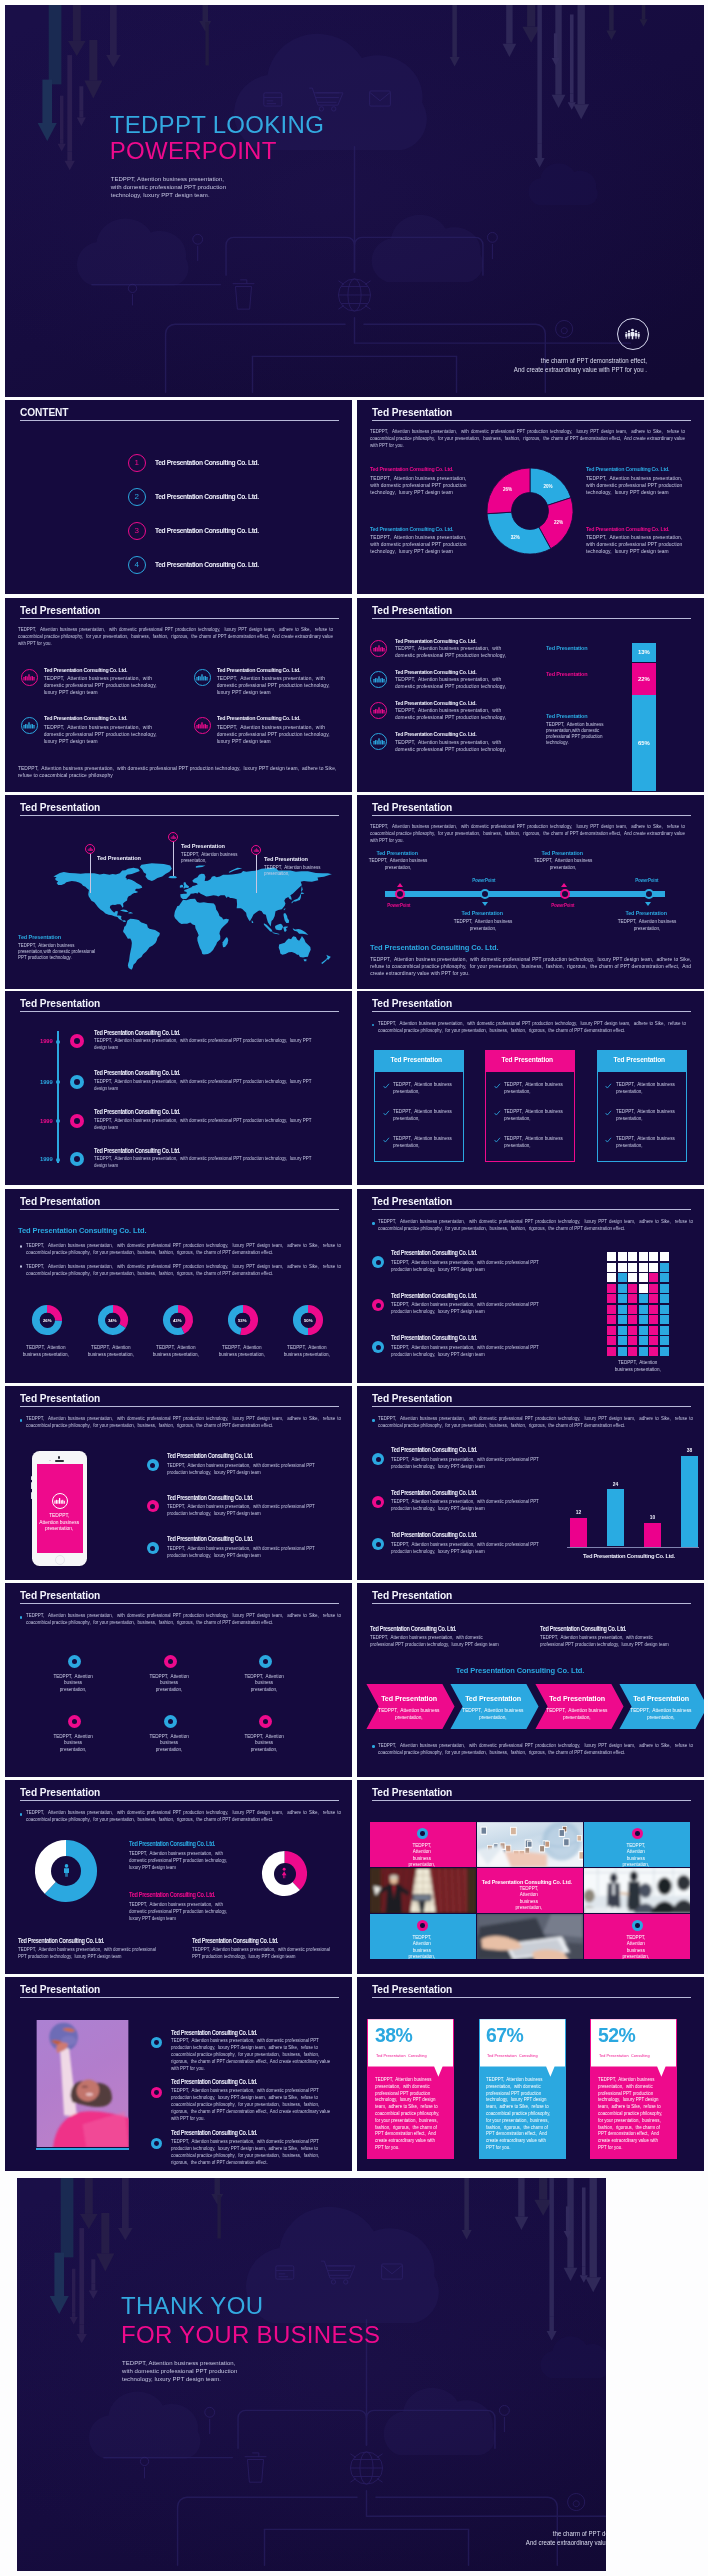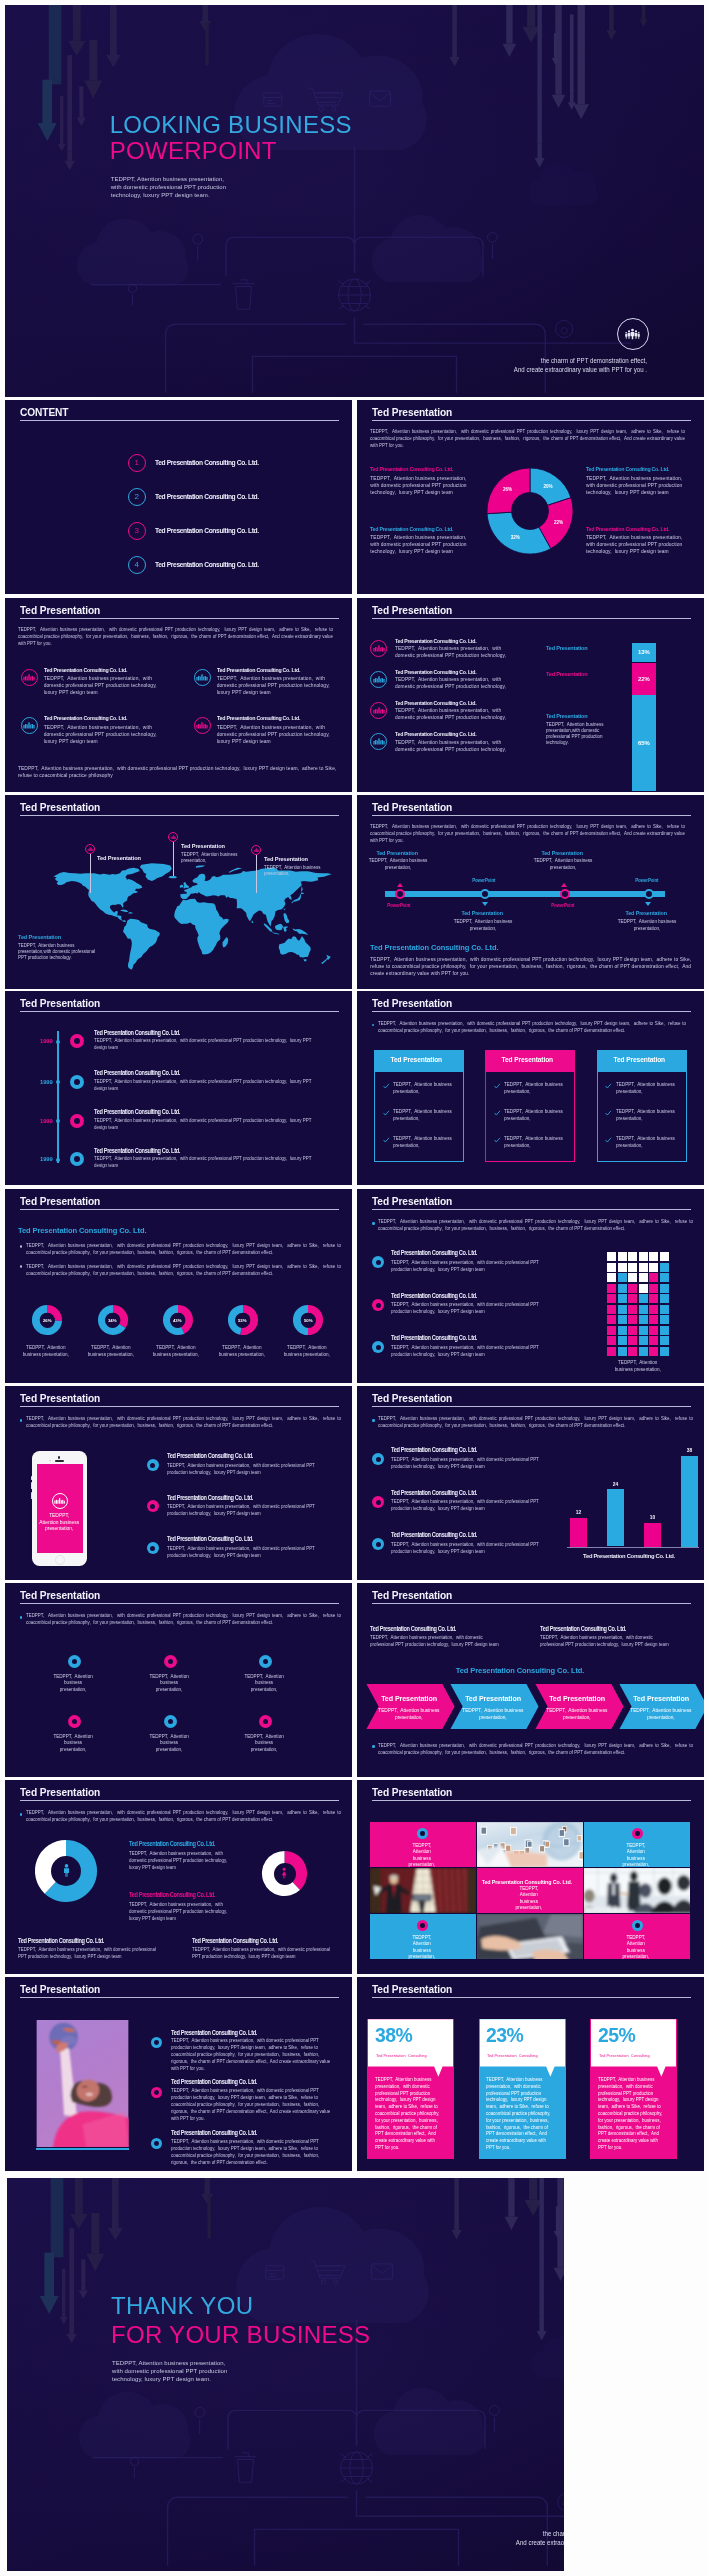--- a/index.html
+++ b/index.html
@@ -181,21 +181,21 @@
           <g opacity="1" fill="#241e45">
             <rect x="639.6" y="-5" width="4.8" height="32"></rect>
             <path d="M636.7 27 L647.3 27 L642 37 Z"></path>
           </g>
           <g opacity="1" fill="#221c41">
             <rect x="674.1" y="-5" width="3.8" height="20"></rect>
             <path d="M671.7 15 L680.3 15 L676 23 Z"></path>
           </g>
         </g>
       </svg>
-<div class="hero-t blue" style="left:105px;top:107px;">LOOKING BUSINESS</div>
+<div class="hero-t blue" style="left:105px;top:107px;">TEDPPT LOOKING</div>
 <div class="hero-t pink" style="left:105px;top:133px;">POWERPOINT</div>
 <div class="hero-sub" style="left:106px;top:170px;width:217px;">TEDPPT, Attention business presentation,
 with domestic professional PPT production
 technology, luxury PPT design team.</div>
 <div style="position:absolute;left:612px;top:313px;width:30px;height:30px;border:1.2px solid #d6d8ee;border-radius:50%;display:flex;align-items:center;justify-content:center;">
         <svg viewBox="0 0 32 32" width="17" height="17">
           <g fill="#e8eaf6">
             <circle cx="16" cy="9.5" r="2.6"></circle>
             <path d="M12.6 13.2h6.8v8.2h-2.0v5.2h-2.8v-5.2h-2.0z"></path>
             <circle cx="9.4" cy="12.0" r="2.0"></circle>
@@ -205,21 +205,21 @@
             <circle cx="4.2" cy="14.6" r="1.6"></circle>
             <path d="M2.3 17.0h3.8v5.2h-1.1v3.6h-1.6v-3.6h-1.1z"></path>
             <circle cx="27.8" cy="14.6" r="1.6"></circle>
             <path d="M25.9 17.0h3.8v5.2h-1.1v3.6h-1.6v-3.6h-1.1z"></path>
           </g>
         </svg>
       </div>
 <div class="hero-foot" style="left:359px;top:351px;width:283px;">the charm of PPT demonstration  effect,</div>
 <div class="hero-foot" style="left:359px;top:360px;width:283px;">And create extraordinary value with  PPT  for you .</div>
 </div>
-<div class="slide" id="closing" style="left:7px;top:2178px;width:557px;height:393px;">
+<div class="slide" id="closing" style="left:17px;top:2178px;width:557px;height:393px;padding-left:32px;">
 <svg class="hero-bg" width="699" height="393" viewBox="0 0 740 416">
         <defs>
           <linearGradient id="hgb" x1="0.1" y1="0" x2="0.9" y2="1">
             <stop offset="0" stop-color="#1a0f48"></stop>
             <stop offset="0.5" stop-color="#160c3f"></stop>
             <stop offset="1" stop-color="#120934"></stop>
           </linearGradient>
           <radialGradient id="hrb" cx="0.47" cy="0.48" r="0.58">
             <stop offset="0" stop-color="#261858" stop-opacity="0.28"></stop>
             <stop offset="1" stop-color="#241657" stop-opacity="0"></stop>
@@ -1323,25 +1323,25 @@
       <svg width="85" height="58" viewBox="0 0 90 61" style="position:absolute;left:11.3px;top:42px">
         <path d="M0 0 L90 0 L90 50 L79 50 L74.5 61 L70 50 L0 50 Z" fill="#ffffff"></path>
       </svg>
       <div class="t b" style="left:18px;top:46px;width:87px;font-size:19.4px;line-height:24.6px;color:#2ba8e0;text-align:left;letter-spacing:-0.5px;">38%</div>
       <div class="t cond2" style="left:19px;top:76px;width:87px;font-size:4px;line-height:5.7px;color:#ee0a8c;text-align:left;letter-spacing:0.1px;">Ted Presentation  Consulting</div>
       <div class="t cond2" style="left:18px;top:100px;width:72px;font-size:4.7px;line-height:6.8px;color:#ffffff;text-align:left;">TEDPPT,  Attention business presentation,  with domestic professional PPT production technology,  luxury PPT design team,  adhere to Sike,  refuse to coacombical practice philosophy,  for your presentation,  business,  fashion,  rigorous,  the charm of PPT demonstration effect,  And create extraordinary value with PPT for you.</div>
       <div style="position:absolute;left:122px;top:42px;width:87px;height:140px;background:#2ba8e0;"></div>
       <svg width="85" height="58" viewBox="0 0 90 61" style="position:absolute;left:123px;top:42px">
         <path d="M0 0 L90 0 L90 50 L79 50 L74.5 61 L70 50 L0 50 Z" fill="#ffffff"></path>
       </svg>
-      <div class="t b" style="left:129px;top:46px;width:87px;font-size:19.4px;line-height:24.6px;color:#2ba8e0;text-align:left;letter-spacing:-0.5px;">23%</div>
+      <div class="t b" style="left:129px;top:46px;width:87px;font-size:19.4px;line-height:24.6px;color:#2ba8e0;text-align:left;letter-spacing:-0.5px;">67%</div>
       <div class="t cond2" style="left:130px;top:76px;width:87px;font-size:4px;line-height:5.7px;color:#ee0a8c;text-align:left;letter-spacing:0.1px;">Ted Presentation  Consulting</div>
       <div class="t cond2" style="left:129px;top:100px;width:72px;font-size:4.7px;line-height:6.8px;color:#ffffff;text-align:left;">TEDPPT,  Attention business presentation,  with domestic professional PPT production technology,  luxury PPT design team,  adhere to Sike,  refuse to coacombical practice philosophy,  for your presentation,  business,  fashion,  rigorous,  the charm of PPT demonstration effect,  And create extraordinary value with PPT for you.</div>
       <div style="position:absolute;left:233px;top:42px;width:87px;height:140px;background:#ee0a8c;"></div>
       <svg width="85" height="58" viewBox="0 0 90 61" style="position:absolute;left:234px;top:42px">
         <path d="M0 0 L90 0 L90 50 L79 50 L74.5 61 L70 50 L0 50 Z" fill="#ffffff"></path>
       </svg>
-      <div class="t b" style="left:241px;top:46px;width:87px;font-size:19.4px;line-height:24.6px;color:#2ba8e0;text-align:left;letter-spacing:-0.5px;">25%</div>
+      <div class="t b" style="left:241px;top:46px;width:87px;font-size:19.4px;line-height:24.6px;color:#2ba8e0;text-align:left;letter-spacing:-0.5px;">52%</div>
       <div class="t cond2" style="left:242px;top:76px;width:87px;font-size:4px;line-height:5.7px;color:#ee0a8c;text-align:left;letter-spacing:0.1px;">Ted Presentation  Consulting</div>
       <div class="t cond2" style="left:241px;top:100px;width:72px;font-size:4.7px;line-height:6.8px;color:#ffffff;text-align:left;">TEDPPT,  Attention business presentation,  with domestic professional PPT production technology,  luxury PPT design team,  adhere to Sike,  refuse to coacombical practice philosophy,  for your presentation,  business,  fashion,  rigorous,  the charm of PPT demonstration effect,  And create extraordinary value with PPT for you.</div>
 </div>
 </div>
 
 
 </body></html>

